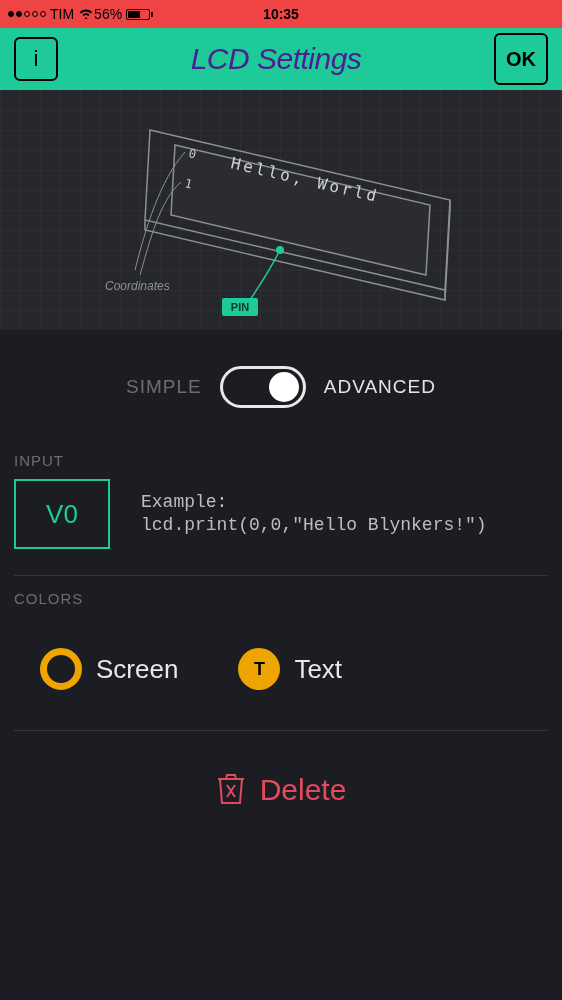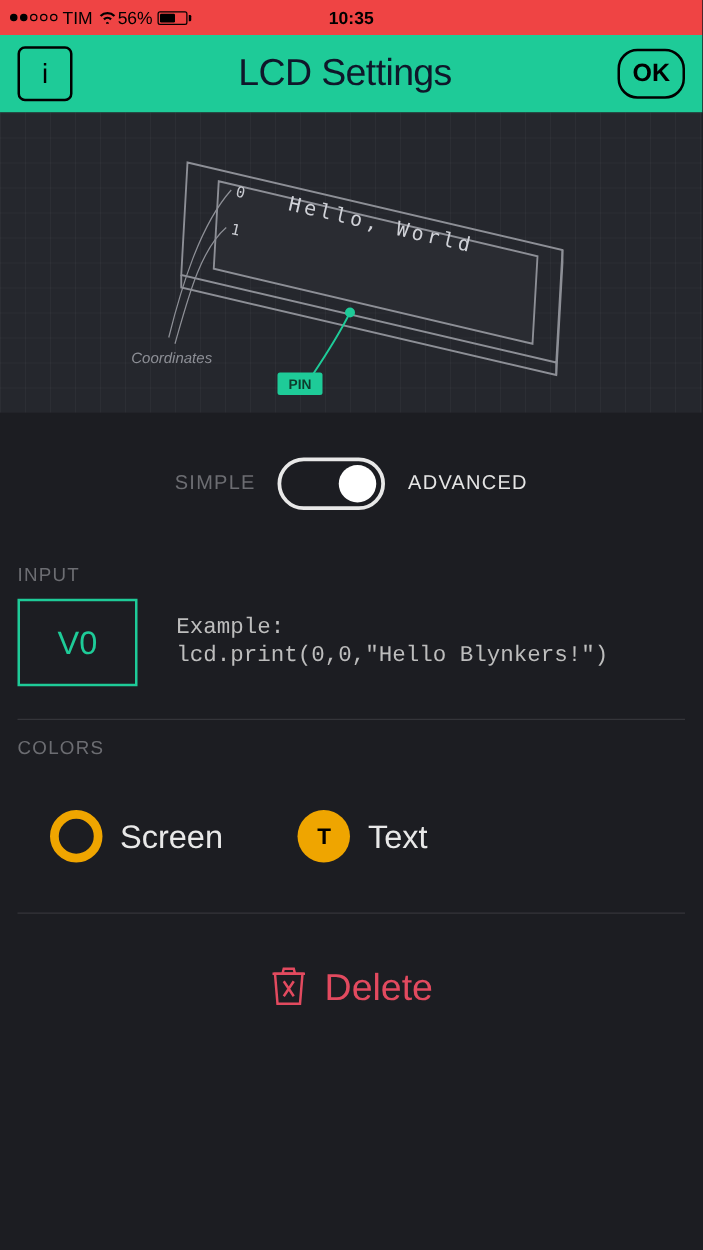--- a/index.html
+++ b/index.html
@@ -35,43 +35,44 @@
 
     .header {
       height: 62px;
       background: #1ECB98;
       display: flex;
       align-items: center;
       justify-content: space-between;
       padding: 0 14px;
     }
     .header-title {
-      color: #0f172a;
+      color: #4c1d95;
       font-size: 30px;
       font-weight: 400;
       letter-spacing: -0.5px;
+      font-style: italic;
     }
     .icon-btn {
       width: 44px;
       height: 44px;
       border: 2px solid #000;
       border-radius: 6px;
       display: flex;
       align-items: center;
       justify-content: center;
       font-size: 22px;
       font-weight: 500;
       color: #000;
       cursor: pointer;
     }
     .ok-btn {
       width: 54px;
-      height: 40px;
+      height: 52px;
       border: 2px solid #000;
-      border-radius: 16px;
+      border-radius: 6px;
       display: flex;
       align-items: center;
       justify-content: center;
       font-size: 20px;
       font-weight: 600;
       color: #000;
       cursor: pointer;
     }
     .diagram-area {
       height: 240px;
@@ -86,21 +87,21 @@
     .lcd-svg { position: absolute; top: 0; left: 0; width: 100%; height: 100%; }
 
     .toggle-row {
       display: flex;
       align-items: center;
       justify-content: center;
       gap: 18px;
       padding: 36px 0 30px;
     }
     .toggle-label {
-      font-size: 16px;
+      font-size: 19px;
       letter-spacing: 1px;
       color: #6c6d72;
     }
     .toggle-label.active { color: #e5e5e5; }
     .toggle {
       width: 86px;
       height: 42px;
       border: 3px solid #e8e8e8;
       border-radius: 21px;
       position: relative;

